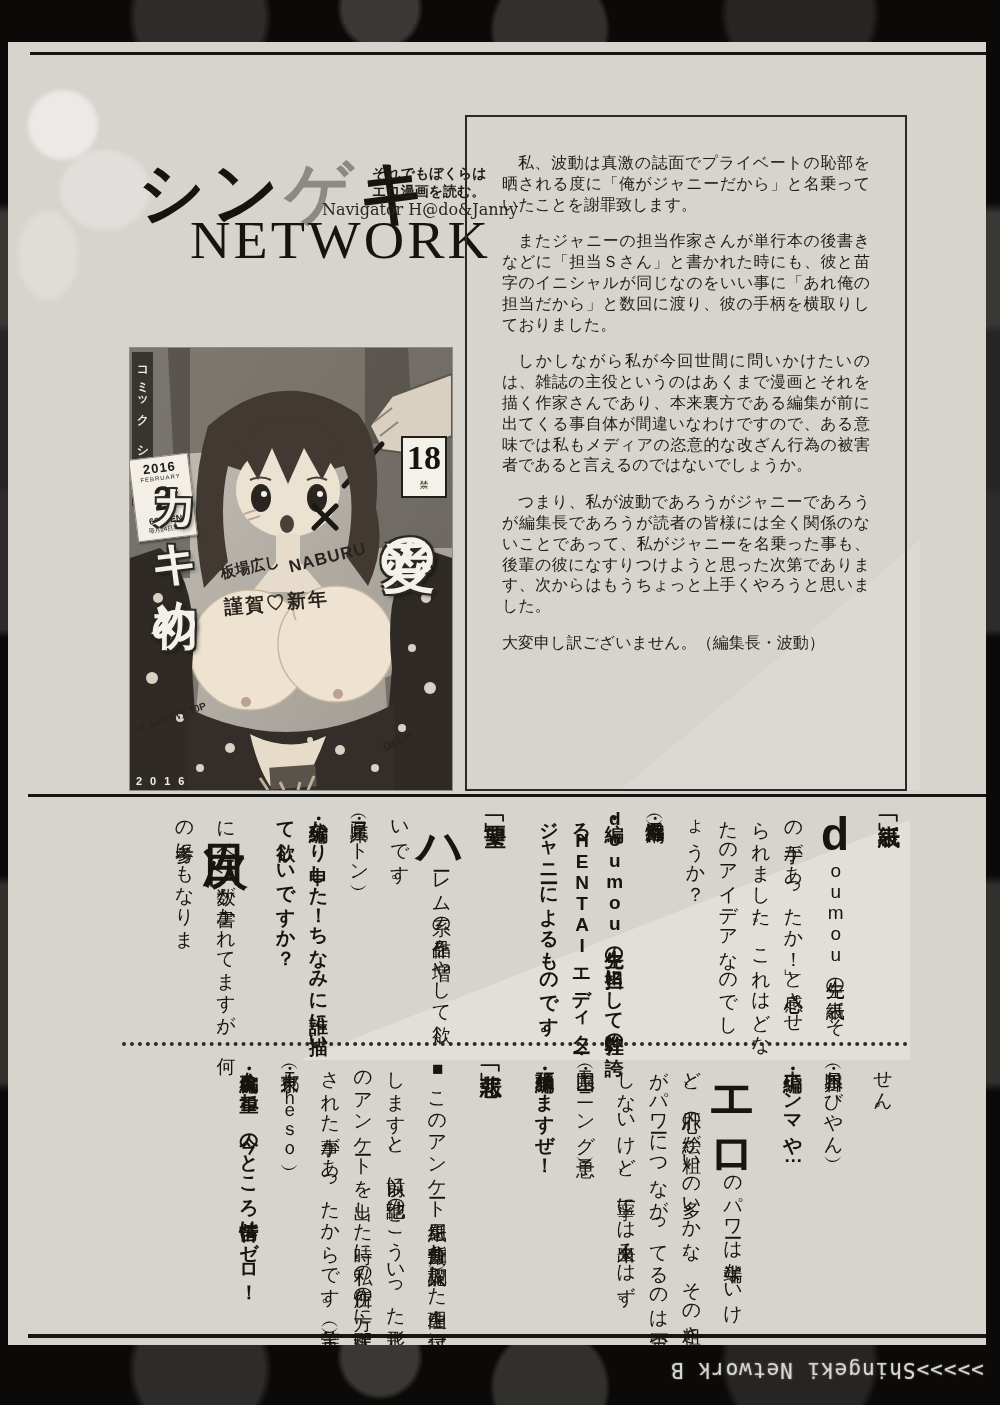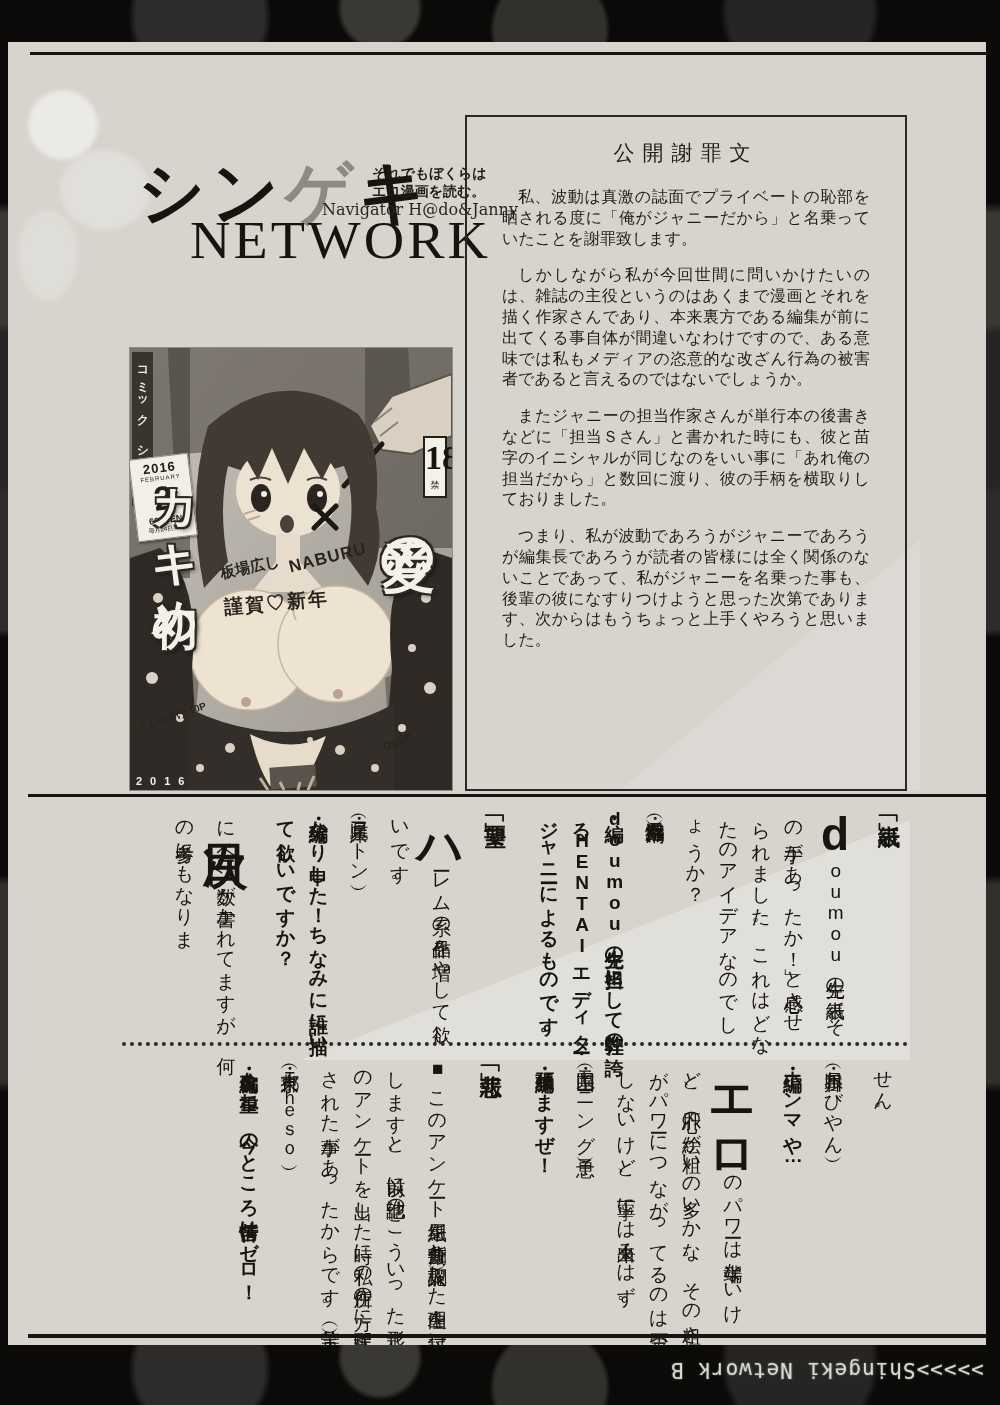--- a/index.html
+++ b/index.html
@@ -53,21 +53,21 @@
           background:rgba(40,37,33,.8);color:#efece5;font-size:12px;font-weight:bold;
           padding:6px 2px;letter-spacing:2px;}
   .cv-date{position:absolute;left:3px;top:108px;width:58px;background:#f3efe6;
            border:1px solid #8a867e;text-align:center;transform:rotate(-7deg);
            padding:3px 0 4px 0;color:#23201b;box-shadow:1px 2px 2px rgba(0,0,0,.35);}
   .cv-date .y{font-size:13px;font-weight:bold;letter-spacing:1px;}
   .cv-date .m-label{font-size:6px;letter-spacing:1px;}
   .cv-date .m{font-size:34px;font-weight:bold;line-height:1;}
   .cv-date .price{font-size:9px;font-weight:bold;}
   .cv-date .rel{font-size:6px;}
-  .cv-18{position:absolute;right:5px;top:88px;width:24px;height:62px;background:#f4f1e9;
+  .cv-18{position:absolute;right:5px;top:88px;width:46px;height:62px;background:#f4f1e9;
          border:2px solid #211f1b;box-sizing:border-box;text-align:center;color:#16140f;
          font-family:"Liberation Serif",serif;}
   .cv-18 .n{font-size:34px;font-weight:bold;line-height:1.2;}
   .cv-18 .s{font-size:9px;}
   .cv-title{writing-mode:vertical-rl;text-orientation:upright;position:absolute;
             font-family:"Liberation Serif",serif;font-weight:bold;color:#f4f1ea;
             text-shadow:2px 2px 0 #2b2723,-2px -2px 0 #2b2723,2px -2px 0 #2b2723,-2px 2px 0 #2b2723,3px 3px 4px rgba(0,0,0,.5);}
   .cv-title-right{right:8px;top:148px;font-size:54px;letter-spacing:6px;}
   .cv-title-left{left:14px;top:108px;font-size:46px;letter-spacing:2px;}
   .cv-writing{position:absolute;color:#29241e;font-weight:bold;white-space:nowrap;}
@@ -112,25 +112,25 @@
 
   <div class="logo-main"><span class="tone-dark">シン</span><span class="tone-gray">ゲ</span><span class="tone-dark">キ</span></div>
   <div class="logo-sub">NETWORK</div>
   <div class="tagline">
     <div>それでもぼくらは</div>
     <div>エロ漫画を読む。</div>
   </div>
   <div class="navigator">Navigator H@do&amp;Janny</div>
 
   <div class="apology">
-    <div class="ap-title">公開謝罪文</div>
     <p class="indent">私、波動は真激の誌面でプライベートの恥部を晒される度に「俺がジャニーだから」と名乗っていたことを謝罪致します。</p>
+    <p class="indent">またジャニーの担当作家さんが単行本の後書きなどに「担当Ｓさん」と書かれた時にも、彼と苗字のイニシャルが同じなのをいい事に「あれ俺の担当だから」と数回に渡り、彼の手柄を横取りしておりました。</p>
     <p class="indent">しかしながら私が今回世間に問いかけたいのは、雑誌の主役というのはあくまで漫画とそれを描く作家さんであり、本来裏方である編集が前に出てくる事自体が間違いなわけですので、ある意味では私もメディアの恣意的な改ざん行為の被害者であると言えるのではないでしょうか。</p>
-    <p class="indent">またジャニーの担当作家さんが単行本の後書きなどに「担当Ｓさん」と書かれた時にも、彼と苗字のイニシャルが同じなのをいい事に「あれ俺の担当だから」と数回に渡り、彼の手柄を横取りしておりました。</p>
     <p class="indent">つまり、私が波動であろうがジャニーであろうが編集長であろうが読者の皆様には全く関係のないことであって、私がジャニーを名乗った事も、後輩の彼になすりつけようと思った次第であります、次からはもうちょっと上手くやろうと思いました。</p>
+    <p>大変申し訳ございません。（編集長・波動）</p>
   </div>
 
   <div class="cover">
     <svg width="322" height="442" viewBox="0 0 322 442">
       <defs>
         <linearGradient id="bgq" x1="0" y1="0" x2="1" y2="1">
           <stop offset="0" stop-color="#c6c2ba"></stop>
             <stop offset="1" stop-color="#9d978e"></stop>
         </linearGradient>
       </defs>

